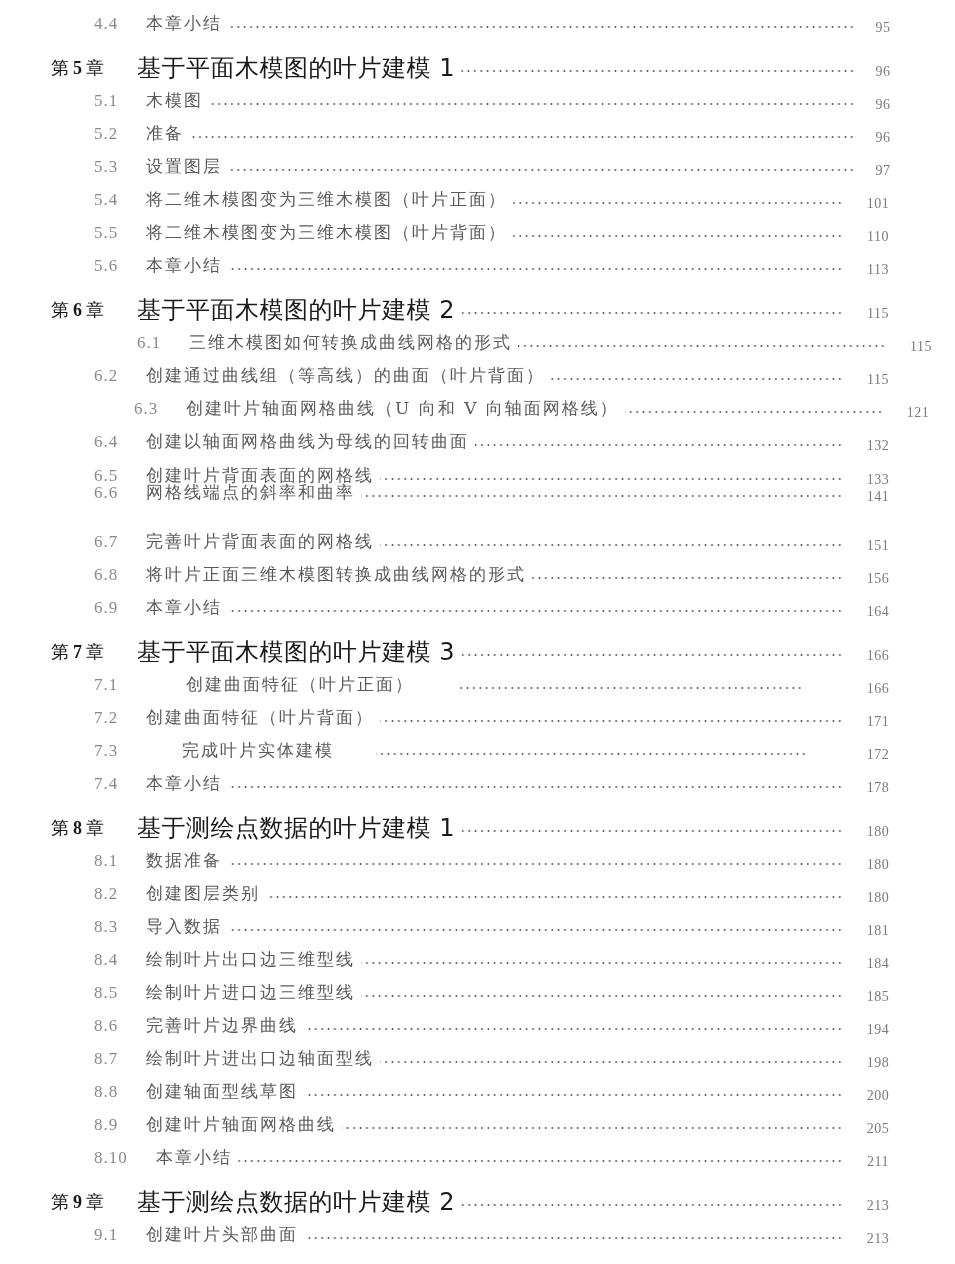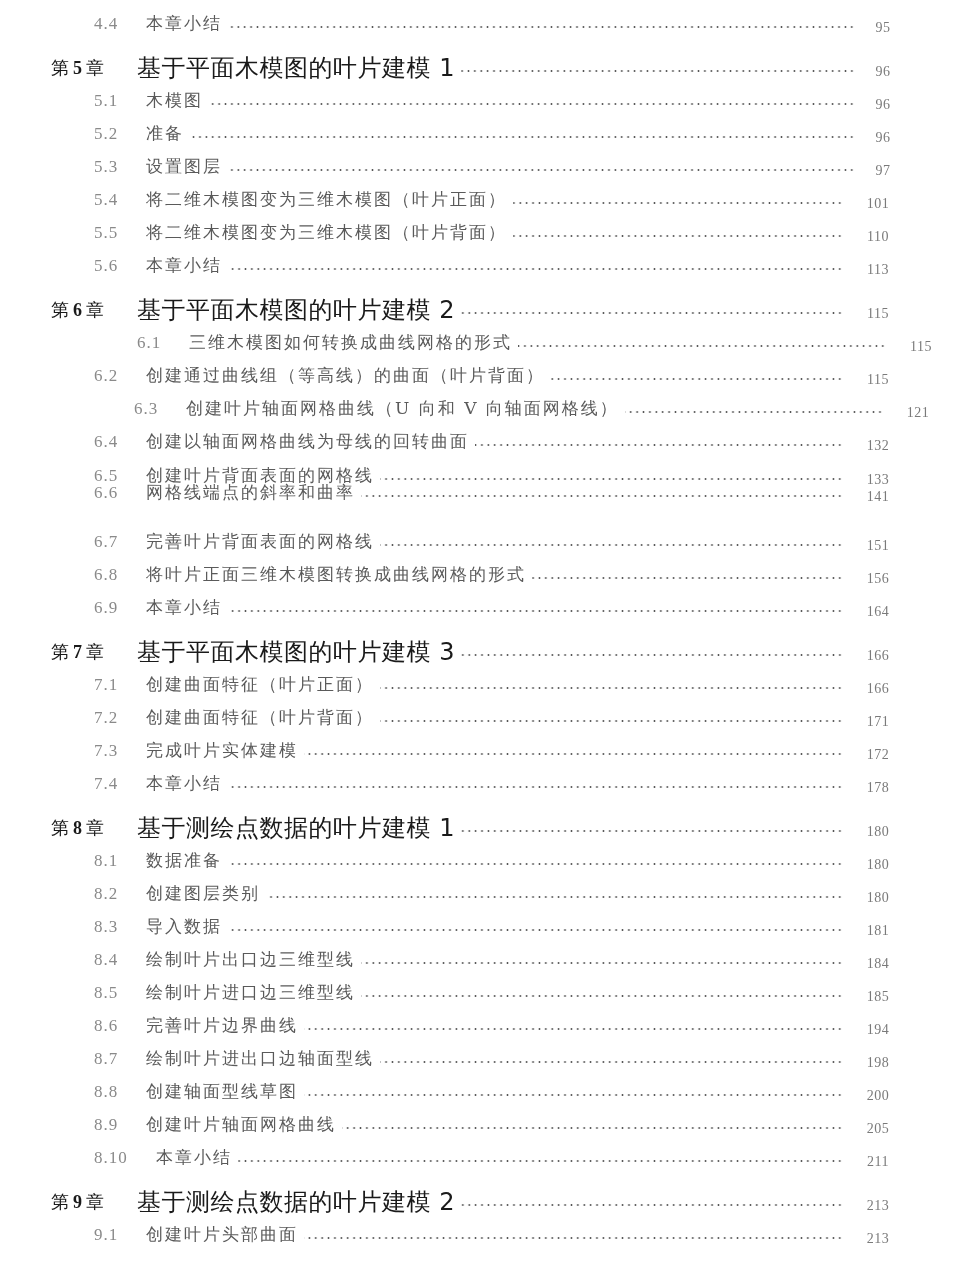--- a/index.html
+++ b/index.html
@@ -211,33 +211,33 @@
       <span class="title">本章小结</span>
       <span class="leader"></span>
       <span class="page">164</span>
     </div>
     <div class="row chapter" style="top: 635px;">
       <span class="num"><span>第</span><b style="margin: 0px 4px;">7</b><span>章</span></span>
       <span class="title">基于平面木模图的叶片建模 3</span>
       <span class="leader"></span>
       <span class="page">166</span>
     </div>
-    <div class="row section" style="top: 668px;">
+    <div class="row section" style="top: 668px; gap: 40px;">
       <span class="num">7.1</span>
       <span class="title">创建曲面特征（叶片正面）</span>
       <span class="leader"></span>
       <span class="page">166</span>
     </div>
     <div class="row section" style="top: 701px;">
       <span class="num">7.2</span>
       <span class="title">创建曲面特征（叶片背面）</span>
       <span class="leader"></span>
       <span class="page">171</span>
     </div>
-    <div class="row section" style="top: 734px;">
+    <div class="row section" style="top: 734px; gap: 36px;">
       <span class="num">7.3</span>
       <span class="title">完成叶片实体建模</span>
       <span class="leader"></span>
       <span class="page">172</span>
     </div>
     <div class="row section" style="top: 767px;">
       <span class="num">7.4</span>
       <span class="title">本章小结</span>
       <span class="leader"></span>
       <span class="page">178</span>

